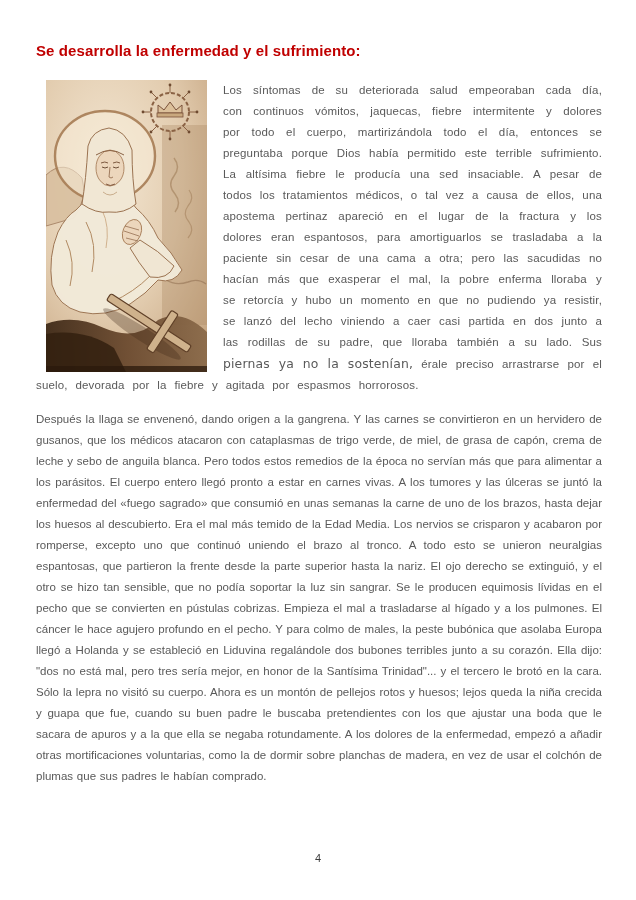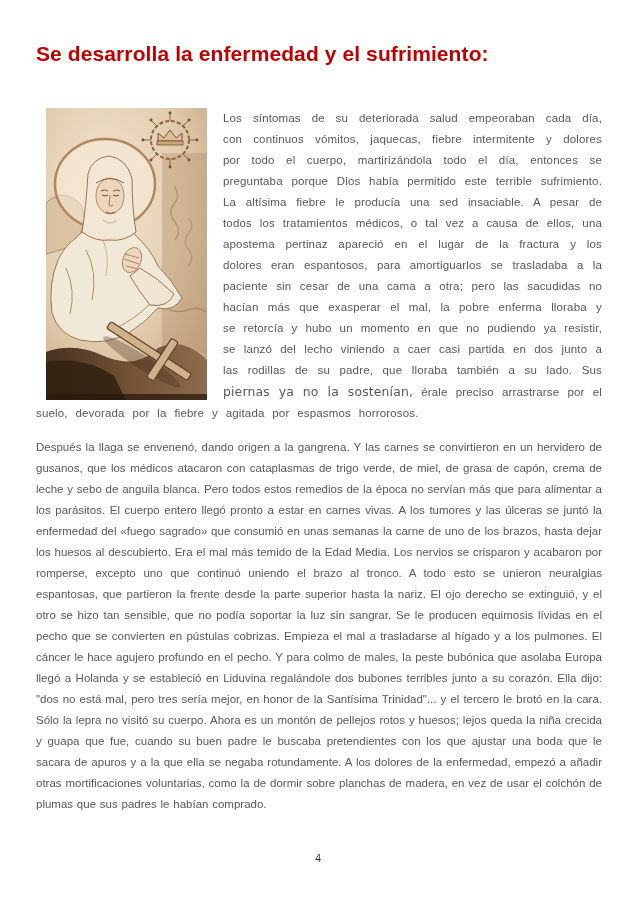--- a/index.html
+++ b/index.html
@@ -15,35 +15,34 @@
     margin: 0 auto;
     background: #ffffff;
     overflow: hidden;
     font-family: "Liberation Sans", sans-serif;
   }
   .heading {
     position: absolute;
     left: 36px;
     top: 42px;
     margin: 0;
-    font-size: 21px;
+    font-size: 15px;
     font-weight: 700;
     color: #c00000;
     letter-spacing: 0.1px;
   }
   .content {
     position: absolute;
     left: 36px;
     top: 80px;
     width: 566px;
     color: #595959;
     font-size: 11.5px;
     line-height: 21px;
     text-align: justify;
-    margin-top: 28px;
   }
   .figure {
     float: left;
     width: 161px;
     height: 292px;
     margin: 0 16px 0 10px;
   }
   .figure svg { display: block; width: 161px; height: 292px; }
   .para { margin: 0; }
   .para-wrap {

